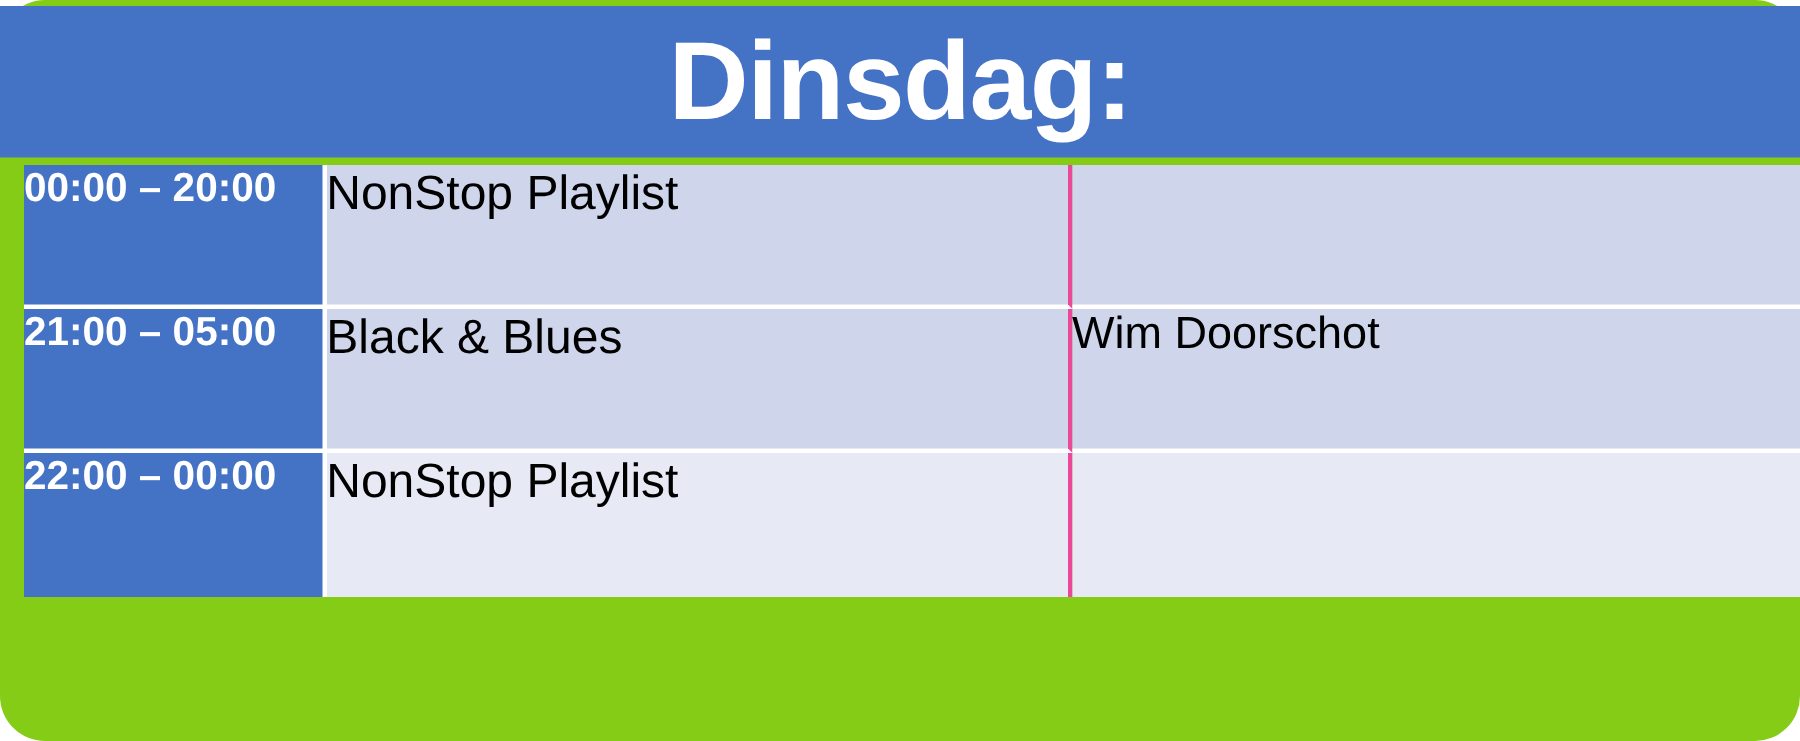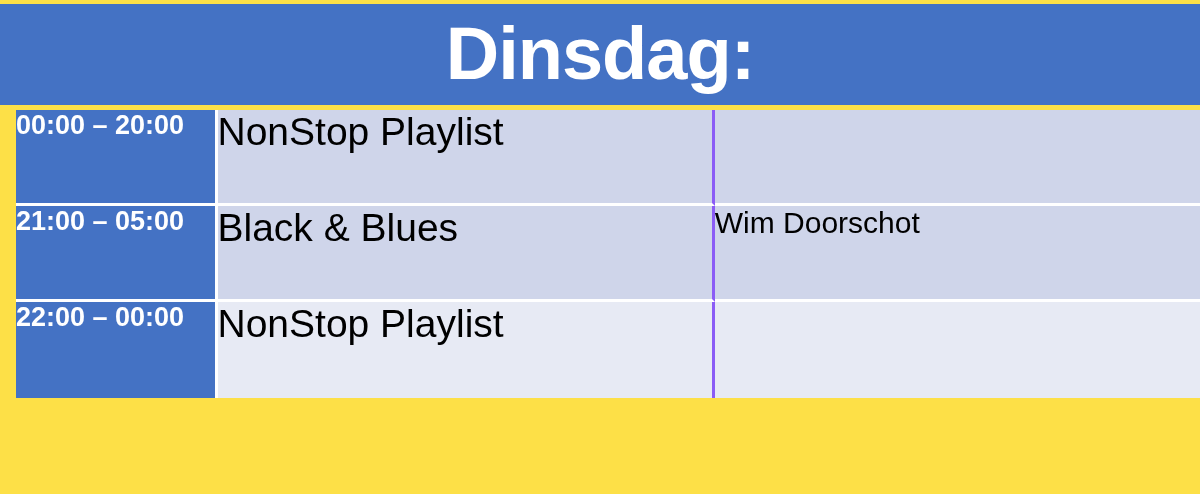--- a/index.html
+++ b/index.html
@@ -12,22 +12,23 @@
     width: 1200px;
     height: 494px;
     overflow: hidden;
     font-family: "Liberation Sans", sans-serif;
   }
 
   .slide {
     position: relative;
     width: 1200px;
     height: 494px;
-    background: #fde047;
+    background: #84cc16;
     box-sizing: border-box;
+    border-radius: 30px;
   }
 
   
   .title-banner {
     position: absolute;
     left: 0px;
     top: 4px;
     width: 1200px;
     height: 101px;
     background: #4472C4;
@@ -75,26 +76,26 @@
     font-weight: bold;
     padding: 6px 0 0 6px;
     border-bottom: 3px solid #FFFFFF;
     border-right: 3px solid #FFFFFF;
     white-space: nowrap;
   }
 
   
   .cell-program {
     width: 496px;
-    font-size: 39px;
+    font-size: 32px;
     font-weight: normal;
     color: #000000;
     padding: 6px 0 0 10px;
     border-bottom: 3px solid #FFFFFF;
-    border-right: 3px solid #8b5cf6;
+    border-right: 3px solid #ec4899;
     white-space: nowrap;
   }
 
   
   .cell-host {
     width: 498px;
     font-size: 30px;
     font-weight: normal;
     color: #000000;
     padding: 6px 0 0 10px;

